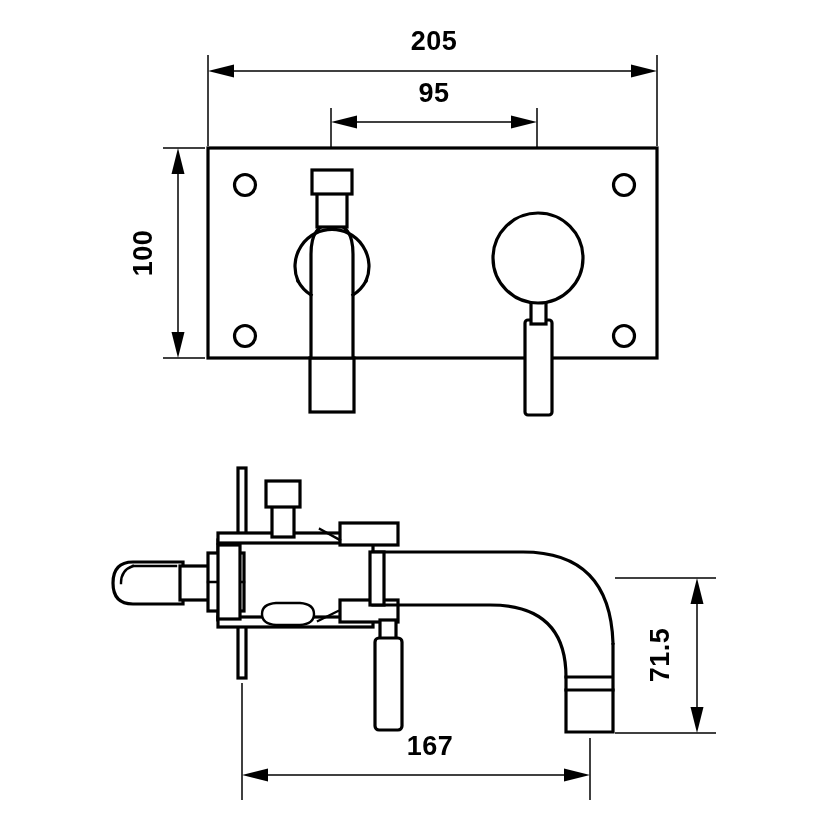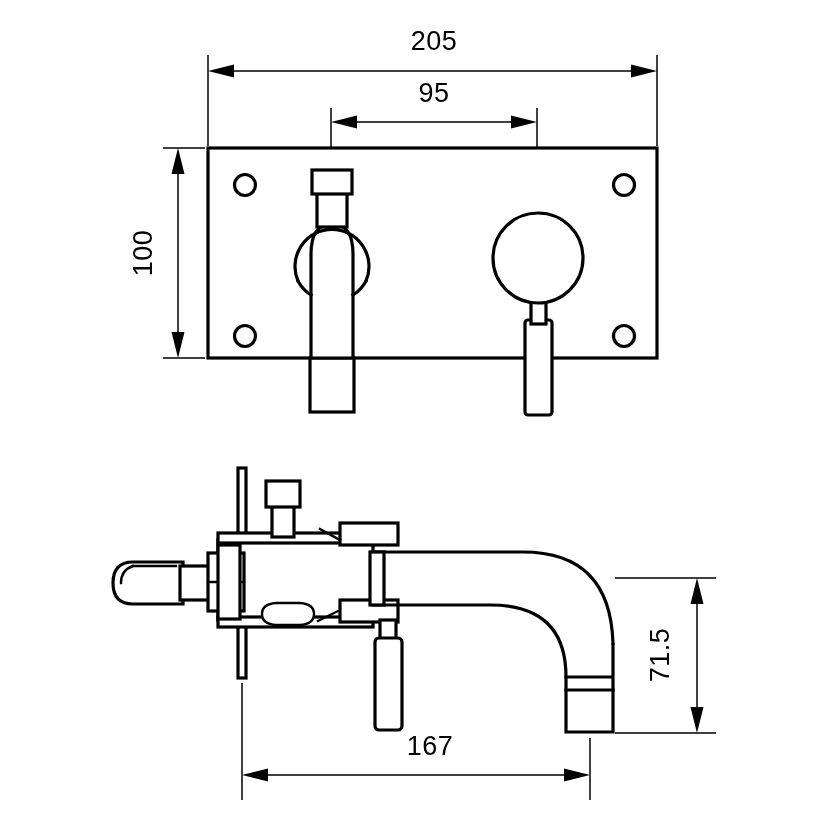--- a/index.html
+++ b/index.html
@@ -10,20 +10,21 @@
   }
   body {
     font-family: "Liberation Sans", sans-serif;
   }
   #drawing-root {
     position: relative;
     width: 828px;
     height: 828px;
     background: #ffffff;
     overflow: hidden;
+    font-weight: bold;
   }
   svg#tech-drawing {
     display: block;
     width: 828px;
     height: 828px;
   }
   .outline {
     fill: none;
     stroke: #000000;
     stroke-width: 3.2;

